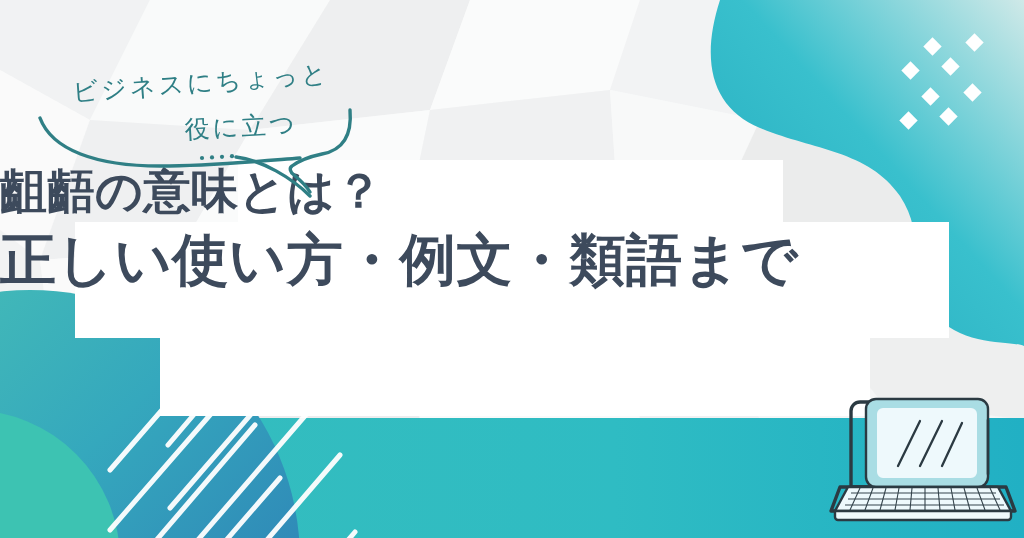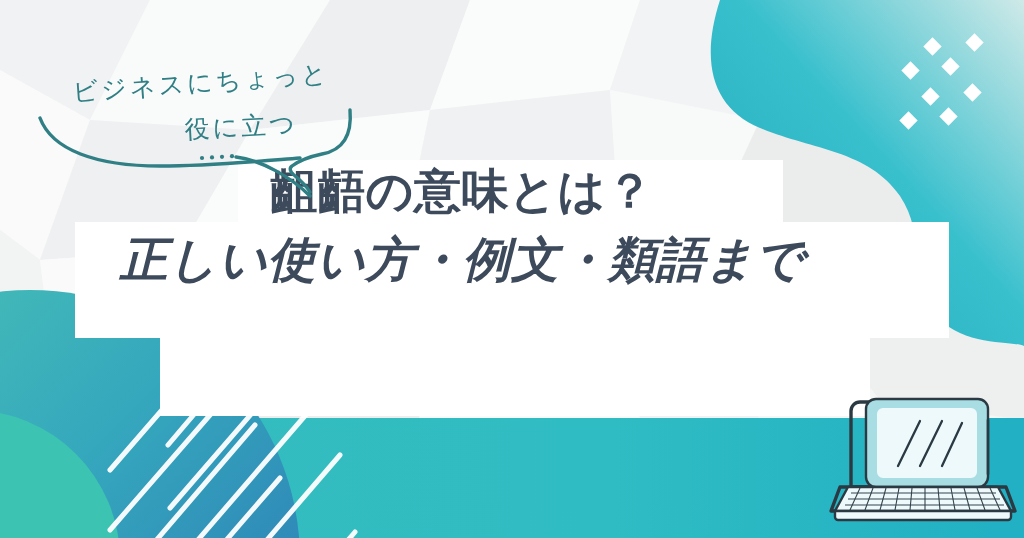--- a/index.html
+++ b/index.html
@@ -17,34 +17,32 @@
     background:#f4f5f6;
   }
   .layer { position:absolute; inset:0; }
   svg.layer { display:block; }
 
   
   #title-block {
     position:absolute;
     left:0; top:160px;
     width:866px;
-    text-align:center;
     z-index:40;
-    margin-left:29px;
   }
   .title-line {
     display:block;
     position:relative;
     color:#3d4a5c;
     font-weight:bold;
     letter-spacing:0.01em;
     white-space:nowrap;
   }
   #title-line-1 { font-size:47px; line-height:62px; }
-  #title-line-2 { font-size:48px; line-height:76px;font-style:italic; }
+  #title-line-2 { font-size:56px; line-height:76px; }
   #title-line-3 { font-size:53px; line-height:76px; }
 
   .title-band {
     position:absolute;
     background:#ffffff;
     z-index:30;
   }
   #band-1 { left:238px; top:160px; width:545px; height:62px; }
   #band-2 { left:75px;  top:222px; width:874px; height:116px; }
 

